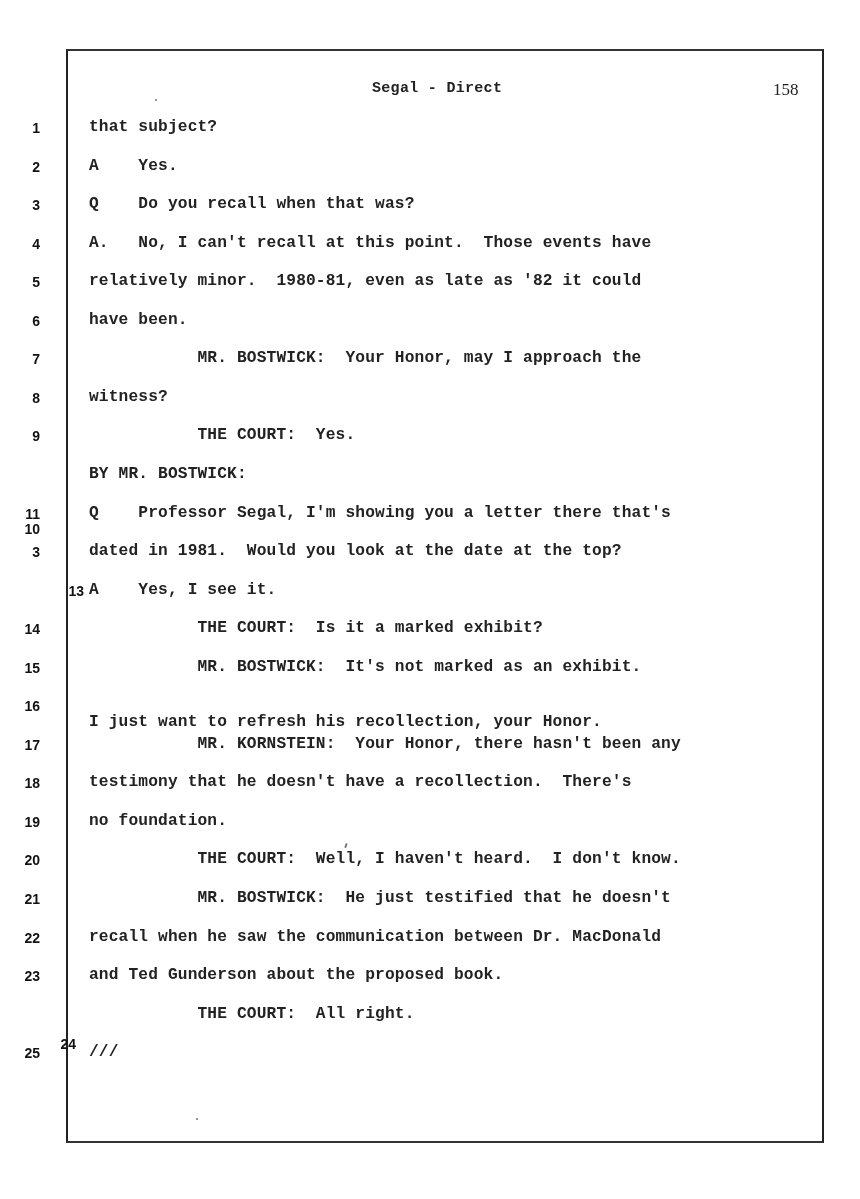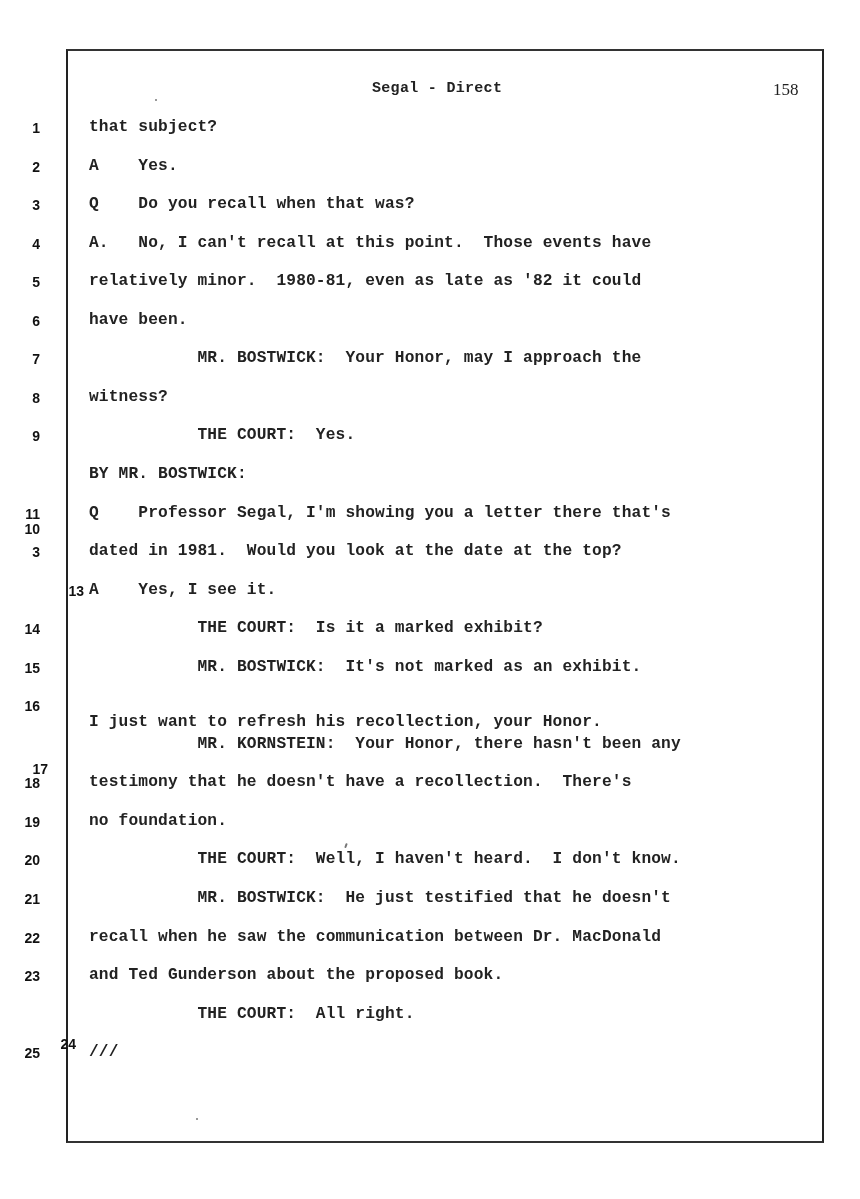--- a/index.html
+++ b/index.html
@@ -106,21 +106,21 @@
     <div class="line-num" style="left: 0px; top: 544.05px;">3</div>
     <div class="line-text" style="top: 542.05px;">dated in 1981.  Would you look at the date at the top?</div>
     <div class="line-num" style="left: 0px; top: 582.6px; padding-left: 44px;">13</div>
     <div class="line-text" style="top: 580.6px;">A    Yes, I see it.</div>
     <div class="line-num" style="left: 0px; top: 621.15px;">14</div>
     <div class="line-text" style="top: 619.15px;">           THE COURT:  Is it a marked exhibit?</div>
     <div class="line-num" style="left: 0px; top: 659.7px;">15</div>
     <div class="line-text" style="top: 657.7px;">           MR. BOSTWICK:  It's not marked as an exhibit.</div>
     <div class="line-num" style="left: 0px; top: 698.25px;">16</div>
     <div class="line-text" style="top: 713px;">I just want to refresh his recollection, your Honor.</div>
-    <div class="line-num" style="left: 8px; top: 736.8px; margin-top: 24px;">17</div>
+    <div class="line-num" style="left: 0px; top: 736.8px;">17</div>
     <div class="line-text" style="top: 734.8px;">           MR. KORNSTEIN:  Your Honor, there hasn't been any</div>
     <div class="line-num" style="left: 0px; top: 775.35px;">18</div>
     <div class="line-text" style="top: 773.35px; text-align: right;">testimony that he doesn't have a recollection.  There's</div>
     <div class="line-num" style="left: 0px; top: 813.9px;">19</div>
     <div class="line-text" style="top: 811.9px;">no foundation.</div>
     <div class="line-num" style="left: 0px; top: 852.45px;">20</div>
     <div class="line-text" style="top: 850.45px;">           THE COURT:  Well, I haven't heard.  I don't know.</div>
     <div class="line-num" style="left: 0px; top: 891px;">21</div>
     <div class="line-text" style="top: 889px; text-align: center;">           MR. BOSTWICK:  He just testified that he doesn't</div>
     <div class="line-num" style="left: 0px; top: 929.55px;">22</div>

